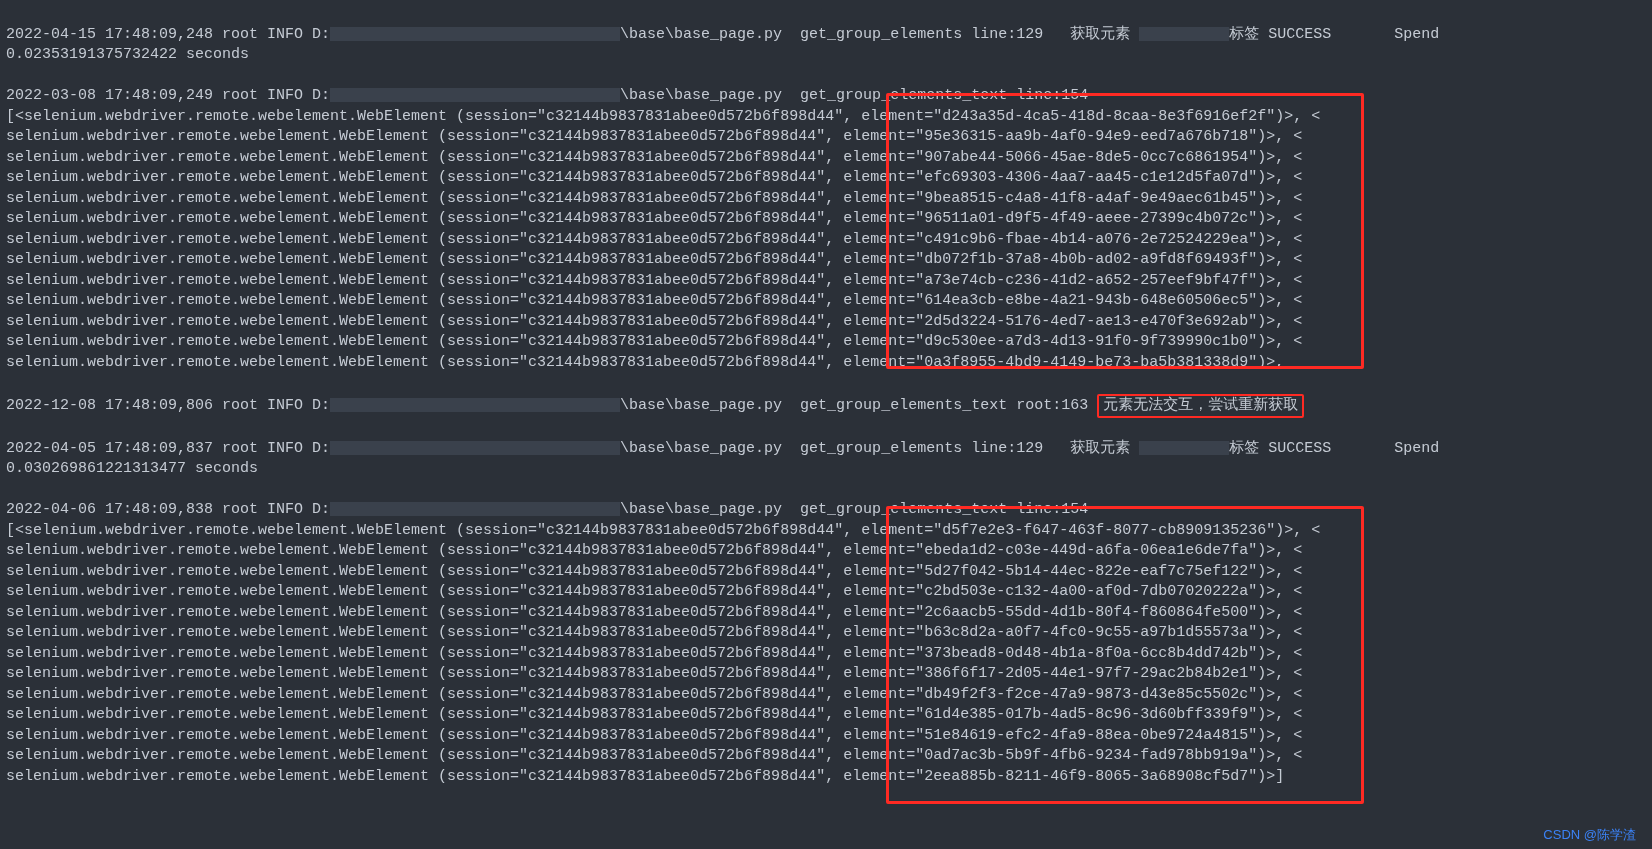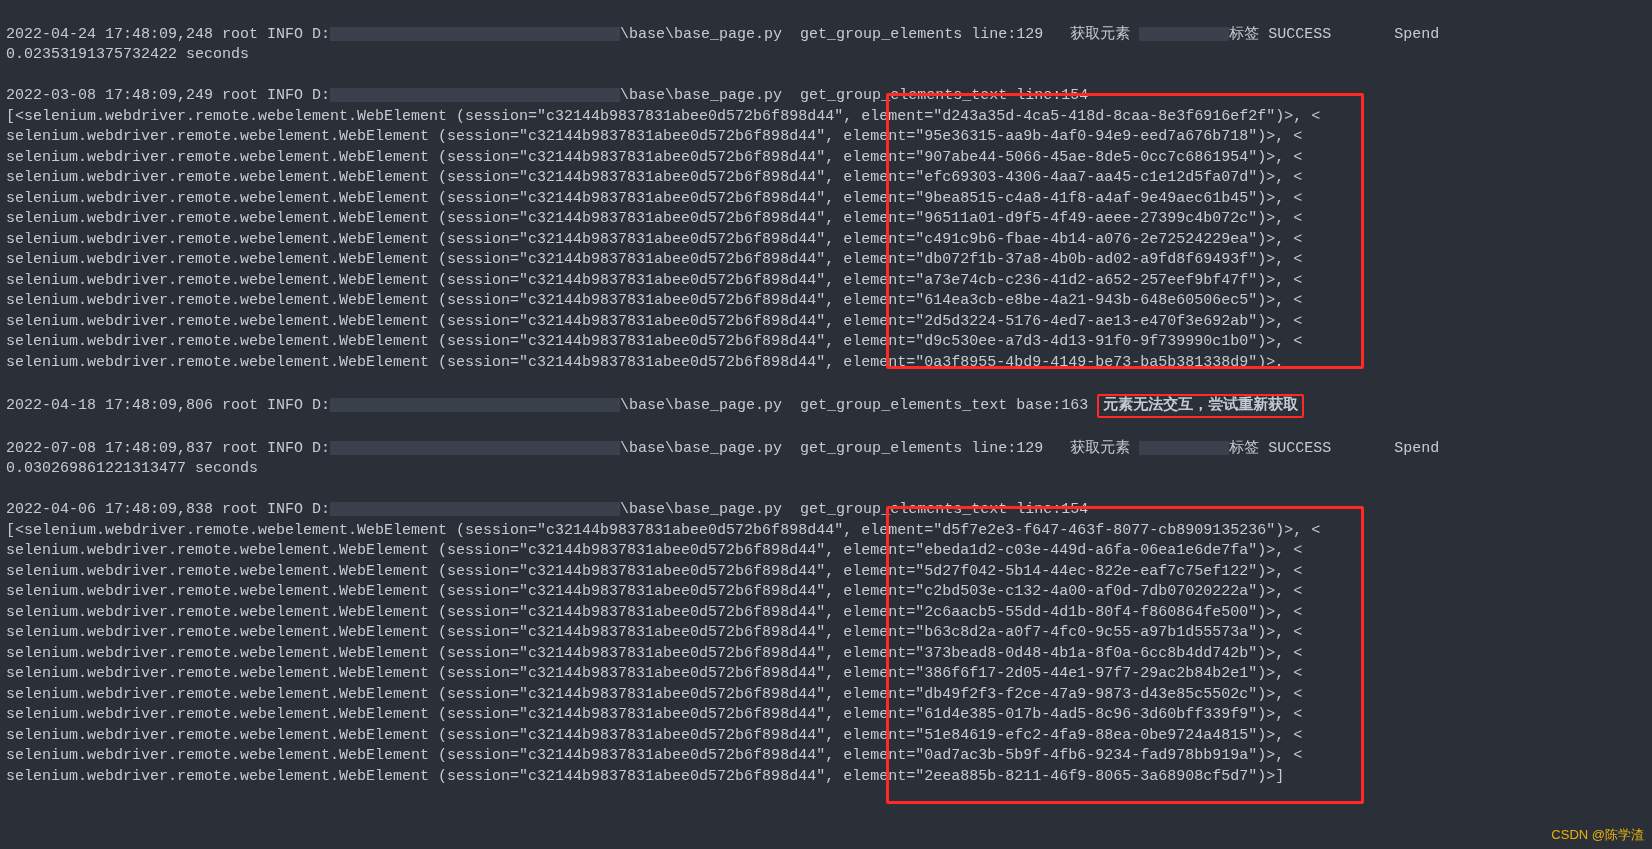--- a/index.html
+++ b/index.html
@@ -1,46 +1,46 @@
 <!DOCTYPE html>
 <html><head>
 <meta charset="utf-8">
 <style>
   html,body{margin:0;padding:0;background:#2b3038;color:#c5cbd4;font-family:Consolas,"Courier New",monospace;font-size:15px;line-height:20.5px;}
   .log{white-space:pre;position:relative;padding:4px 0 40px 6px;}
   .redact{display:inline-block;background:#3a414c;height:14px;vertical-align:middle;}
-  .hlbox{border:2.5px solid #ff2a23;border-radius:2px;padding:0 4px;display:inline-block;font-weight:bold;}
+  .hlbox{border:2.5px solid #ff2a23;border-radius:2px;padding:0 4px;display:inline-block;}
   .big-box{position:absolute;border:3px solid #ff2a23;border-radius:2px;pointer-events:none;}
-  .credit{position:fixed;bottom:4px;right:8px;color:#eab308;font-size:13px;font-family:Arial,sans-serif;}
+  .credit{position:fixed;bottom:4px;right:16px;color:#3b82f6;font-size:13px;font-family:Arial,sans-serif;}
 </style>
 </head>
 <body>
 
 <div class="log">
-<span><span>2022-04-24 17:48:09,248</span><span> root INFO D:</span><span class="redact" style="width:290px"></span><span>\base\base_page.py</span><span>  get_group_elements line:129   </span><span>获取元素 </span><span class="redact" style="width:90px"></span><span>标签 </span><span>SUCCESS</span><span>       Spend </span></span>
+<span><span>2022-04-15 17:48:09,248</span><span> root INFO D:</span><span class="redact" style="width:290px"></span><span>\base\base_page.py</span><span>  get_group_elements line:129   </span><span>获取元素 </span><span class="redact" style="width:90px"></span><span>标签 </span><span>SUCCESS</span><span>       Spend </span></span>
 <span><span>0.02353191375732422</span><span> seconds</span></span>
 <span> </span>
 <span><span>2022-03-08 17:48:09,249</span><span> root INFO D:</span><span class="redact" style="width:290px"></span><span>\base\base_page.py</span><span>  get_group_elements_text line:154</span></span>
 <span>[&lt;selenium.webdriver.remote.webelement.WebElement (session="c32144b9837831abee0d572b6f898d44", element="d243a35d-4ca5-418d-8caa-8e3f6916ef2f")&gt;, &lt;</span>
 <span>selenium.webdriver.remote.webelement.WebElement (session="c32144b9837831abee0d572b6f898d44", element="95e36315-aa9b-4af0-94e9-eed7a676b718")&gt;, &lt;</span>
 <span>selenium.webdriver.remote.webelement.WebElement (session="c32144b9837831abee0d572b6f898d44", element="907abe44-5066-45ae-8de5-0cc7c6861954")&gt;, &lt;</span>
 <span>selenium.webdriver.remote.webelement.WebElement (session="c32144b9837831abee0d572b6f898d44", element="efc69303-4306-4aa7-aa45-c1e12d5fa07d")&gt;, &lt;</span>
 <span>selenium.webdriver.remote.webelement.WebElement (session="c32144b9837831abee0d572b6f898d44", element="9bea8515-c4a8-41f8-a4af-9e49aec61b45")&gt;, &lt;</span>
 <span>selenium.webdriver.remote.webelement.WebElement (session="c32144b9837831abee0d572b6f898d44", element="96511a01-d9f5-4f49-aeee-27399c4b072c")&gt;, &lt;</span>
 <span>selenium.webdriver.remote.webelement.WebElement (session="c32144b9837831abee0d572b6f898d44", element="c491c9b6-fbae-4b14-a076-2e72524229ea")&gt;, &lt;</span>
 <span>selenium.webdriver.remote.webelement.WebElement (session="c32144b9837831abee0d572b6f898d44", element="db072f1b-37a8-4b0b-ad02-a9fd8f69493f")&gt;, &lt;</span>
 <span>selenium.webdriver.remote.webelement.WebElement (session="c32144b9837831abee0d572b6f898d44", element="a73e74cb-c236-41d2-a652-257eef9bf47f")&gt;, &lt;</span>
 <span>selenium.webdriver.remote.webelement.WebElement (session="c32144b9837831abee0d572b6f898d44", element="614ea3cb-e8be-4a21-943b-648e60506ec5")&gt;, &lt;</span>
 <span>selenium.webdriver.remote.webelement.WebElement (session="c32144b9837831abee0d572b6f898d44", element="2d5d3224-5176-4ed7-ae13-e470f3e692ab")&gt;, &lt;</span>
 <span>selenium.webdriver.remote.webelement.WebElement (session="c32144b9837831abee0d572b6f898d44", element="d9c530ee-a7d3-4d13-91f0-9f739990c1b0")&gt;, &lt;</span>
 <span>selenium.webdriver.remote.webelement.WebElement (session="c32144b9837831abee0d572b6f898d44", element="0a3f8955-4bd9-4149-be73-ba5b381338d9")&gt;,</span>
 <span> </span>
-<span><span>2022-04-18 17:48:09,806</span><span> root INFO D:</span><span class="redact" style="width:290px"></span><span>\base\base_page.py</span><span>  get_group_elements_text base:163 </span><span class="hlbox"><span>元素无法交互，尝试重新获取</span></span></span>
+<span><span>2022-12-08 17:48:09,806</span><span> root INFO D:</span><span class="redact" style="width:290px"></span><span>\base\base_page.py</span><span>  get_group_elements_text root:163 </span><span class="hlbox"><span>元素无法交互，尝试重新获取</span></span></span>
 <span> </span>
-<span><span>2022-07-08 17:48:09,837</span><span> root INFO D:</span><span class="redact" style="width:290px"></span><span>\base\base_page.py</span><span>  get_group_elements line:129   </span><span>获取元素 </span><span class="redact" style="width:90px"></span><span>标签 </span><span>SUCCESS</span><span>       Spend </span></span>
+<span><span>2022-04-05 17:48:09,837</span><span> root INFO D:</span><span class="redact" style="width:290px"></span><span>\base\base_page.py</span><span>  get_group_elements line:129   </span><span>获取元素 </span><span class="redact" style="width:90px"></span><span>标签 </span><span>SUCCESS</span><span>       Spend </span></span>
 <span><span>0.030269861221313477</span><span> seconds</span></span>
 <span> </span>
 <span><span>2022-04-06 17:48:09,838</span><span> root INFO D:</span><span class="redact" style="width:290px"></span><span>\base\base_page.py</span><span>  get_group_elements_text line:154</span></span>
 <span>[&lt;selenium.webdriver.remote.webelement.WebElement (session="c32144b9837831abee0d572b6f898d44", element="d5f7e2e3-f647-463f-8077-cb8909135236")&gt;, &lt;</span>
 <span>selenium.webdriver.remote.webelement.WebElement (session="c32144b9837831abee0d572b6f898d44", element="ebeda1d2-c03e-449d-a6fa-06ea1e6de7fa")&gt;, &lt;</span>
 <span>selenium.webdriver.remote.webelement.WebElement (session="c32144b9837831abee0d572b6f898d44", element="5d27f042-5b14-44ec-822e-eaf7c75ef122")&gt;, &lt;</span>
 <span>selenium.webdriver.remote.webelement.WebElement (session="c32144b9837831abee0d572b6f898d44", element="c2bd503e-c132-4a00-af0d-7db07020222a")&gt;, &lt;</span>
 <span>selenium.webdriver.remote.webelement.WebElement (session="c32144b9837831abee0d572b6f898d44", element="2c6aacb5-55dd-4d1b-80f4-f860864fe500")&gt;, &lt;</span>
 <span>selenium.webdriver.remote.webelement.WebElement (session="c32144b9837831abee0d572b6f898d44", element="b63c8d2a-a0f7-4fc0-9c55-a97b1d55573a")&gt;, &lt;</span>
 <span>selenium.webdriver.remote.webelement.WebElement (session="c32144b9837831abee0d572b6f898d44", element="373bead8-0d48-4b1a-8f0a-6cc8b4dd742b")&gt;, &lt;</span>

